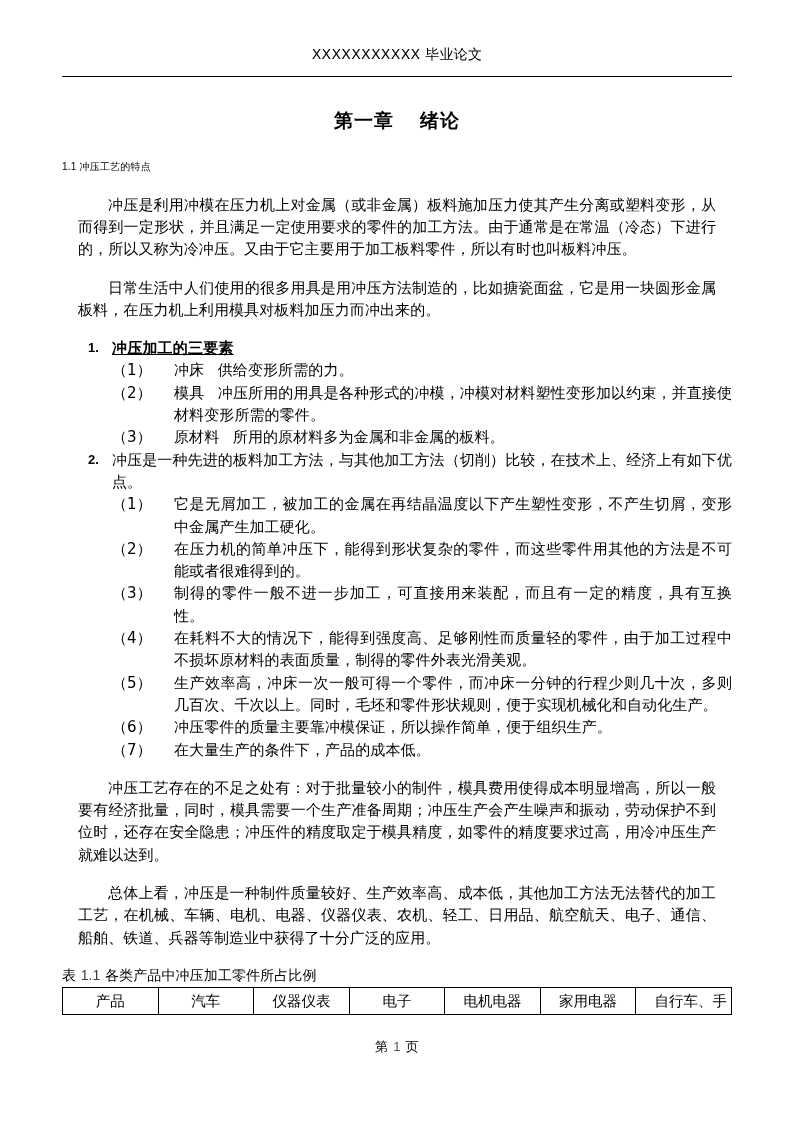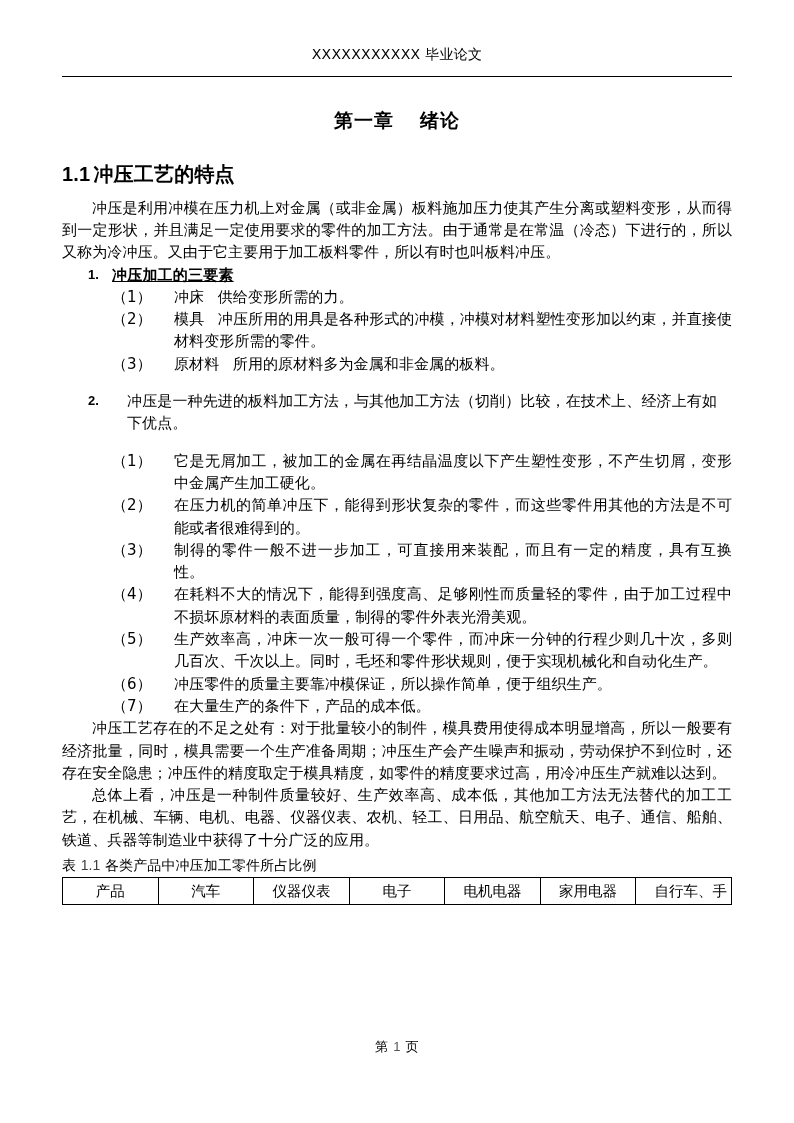--- a/index.html
+++ b/index.html
@@ -59,33 +59,33 @@
     letter-spacing: 1px;
     margin: 12px 0 26px 0;
     line-height: 1.3;
   }
   .chapter-title .gap {
     display: inline-block;
     width: 26px;
   }
 
   .section-heading {
-    font-size: 20px;
-    font-weight: bold;
-    margin: 0 0 8px 0;
+    font-size: 10px;
+    font-weight: normal;
+    margin: 0 0 20px 0;
     line-height: 1.5;
     letter-spacing: 0.2px;
   }
   .section-heading .num {
     font-family: "Liberation Sans", sans-serif;
     margin-right: 3px;
   }
 
   p.body-para {
-    margin: 0;
+    margin: 16px;
     font-size: 15px;
     line-height: 22.3px;
     text-align: justify;
     text-justify: inter-ideograph;
     text-indent: 2em;
     letter-spacing: 0.1px;
   }
 
   
   .num-block {
@@ -108,21 +108,21 @@
     line-height: 22.3px;
     letter-spacing: 0.2px;
     text-decoration: underline;
   }
   .num-lead {
     font-size: 15px;
     line-height: 22.3px;
     text-align: justify;
     text-justify: inter-ideograph;
     letter-spacing: 0.1px;
-    margin: 15px;
+    margin: 0;
   }
 
   
   .paren-item {
     position: relative;
     padding-left: 62px;
     font-size: 15px;
     line-height: 22.3px;
     text-align: justify;
     text-justify: inter-ideograph;
@@ -200,20 +200,21 @@
 
     <div class="chapter-title">
       <span>第一章</span><span class="gap"></span><span>绪论</span>
     </div>
 
     <div class="section-heading">
       <span class="num">1.1</span><span>冲压工艺的特点</span>
     </div>
 
     <p class="body-para">冲压是利用冲模在压力机上对金属（或非金属）板料施加压力使其产生分离或塑料变形，从而得到一定形状，并且满足一定使用要求的零件的加工方法。由于通常是在常温（冷态）下进行的，所以又称为冷冲压。又由于它主要用于加工板料零件，所以有时也叫板料冲压。</p>
+    <p class="body-para">日常生活中人们使用的很多用具是用冲压方法制造的，比如搪瓷面盆，它是用一块圆形金属板料，在压力机上利用模具对板料加压力而冲出来的。</p>
 
     <div class="num-block">
       <span class="num-marker">1.</span>
       <div class="num-title">冲压加工的三要素</div>
 
       <div class="paren-item">
         <span class="paren-marker">（1）</span><span class="item-lead">冲床</span><span>供给变形所需的力。</span>
       </div>
       <div class="paren-item">
         <span class="paren-marker">（2）</span><span class="item-lead">模具</span><span>冲压所用的用具是各种形式的冲模，冲模对材料塑性变形加以约束，并直接使材料变形所需的零件。</span>

